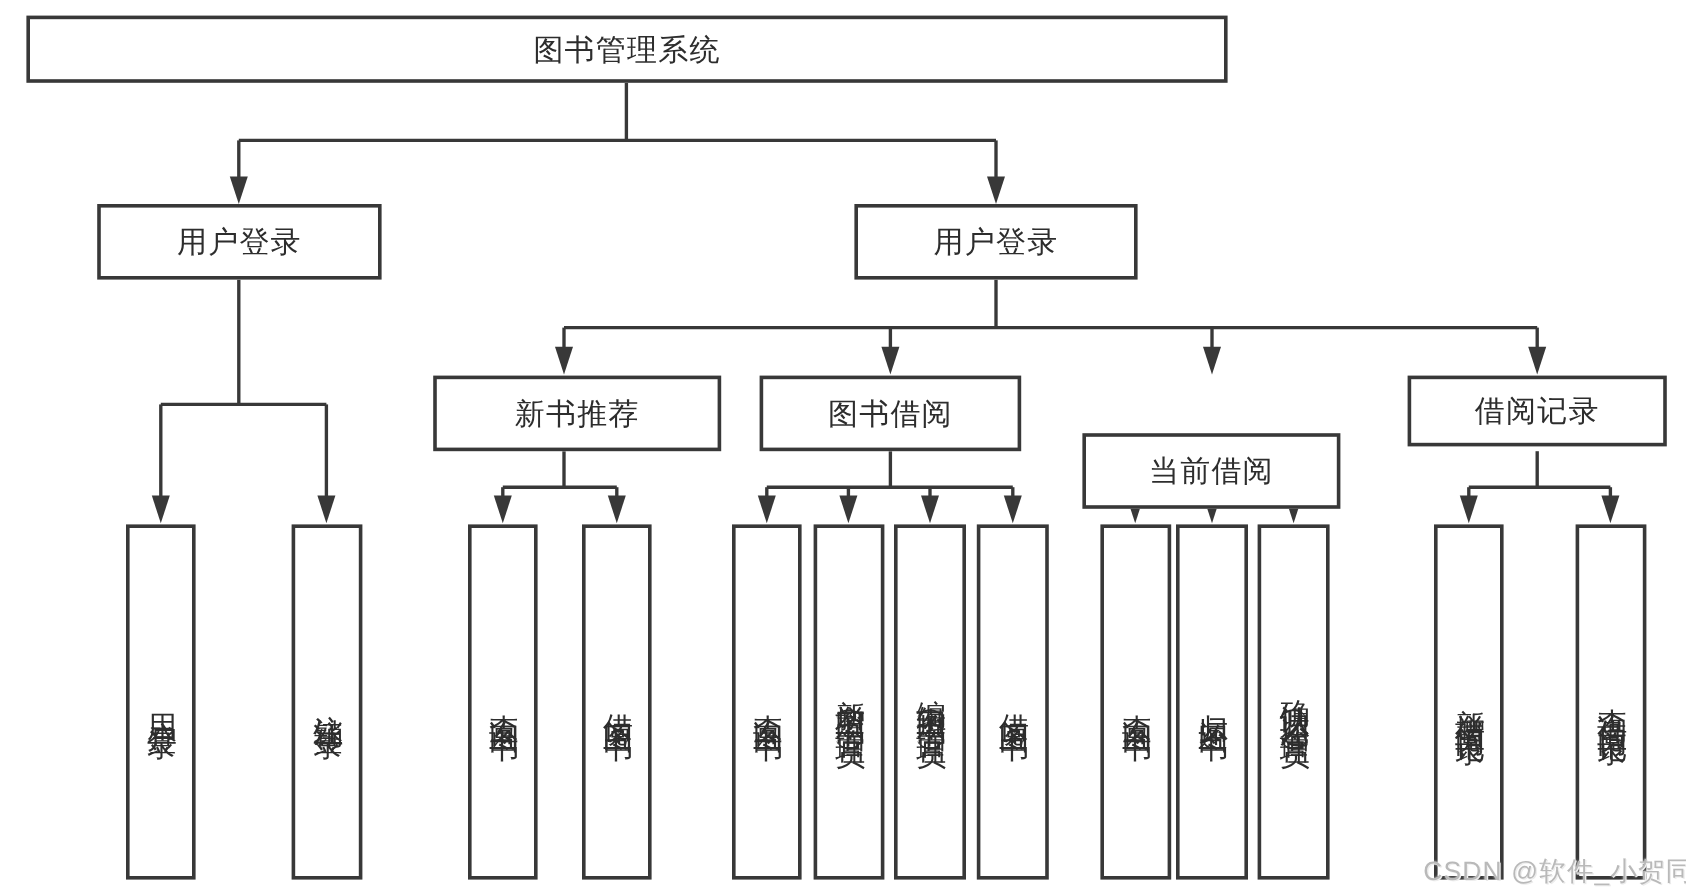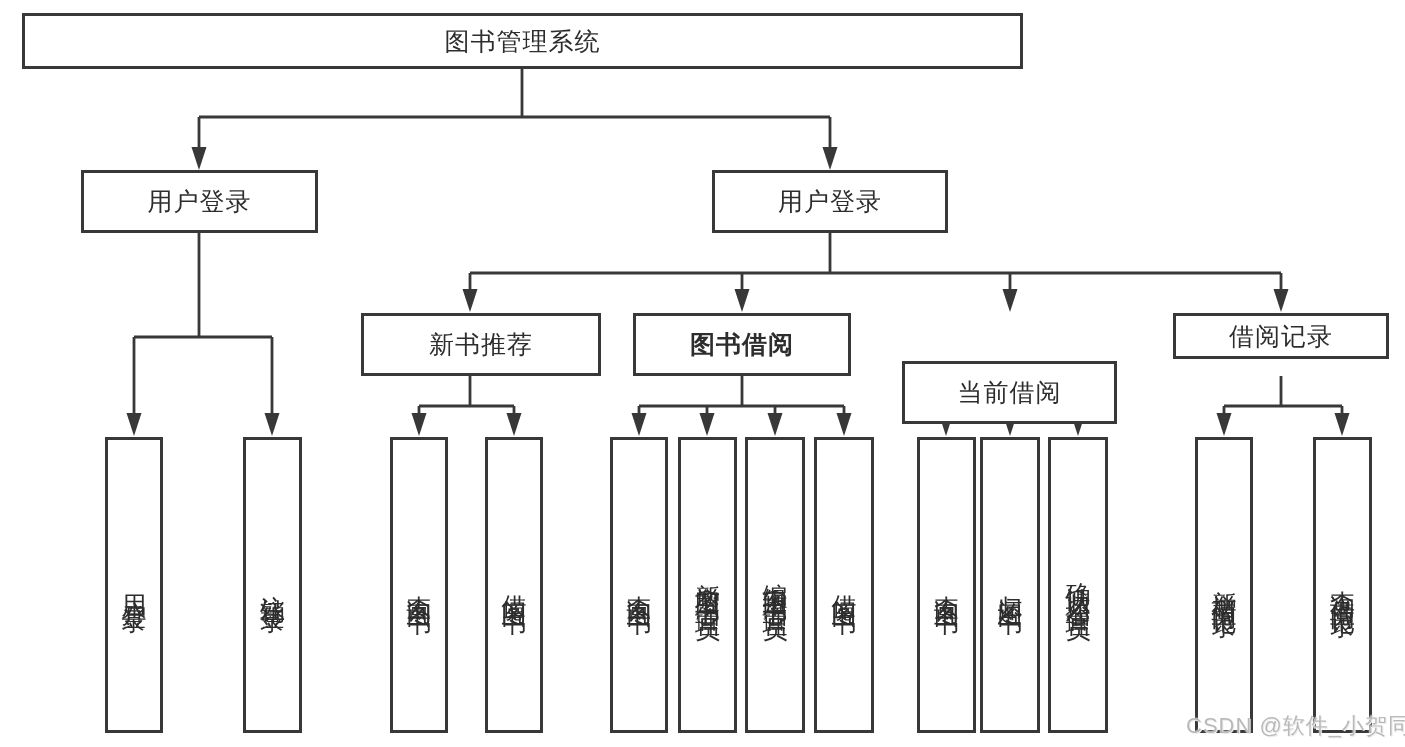--- a/index.html
+++ b/index.html
@@ -140,23 +140,23 @@
       <polygon points="1334.5,413 1349.5,413 1342,436"></polygon>
     </g>
   </svg>
 
   <div class="node" style="left:22px; top:13px; width:1001px; height:56px;">图书管理系统</div>
 
   <div class="node" style="left:81px; top:170px; width:237px; height:63px;">用户登录</div>
   <div class="node" style="left:712px; top:170px; width:236px; height:63px;">用户登录</div>
 
   <div class="node" style="left:361px; top:313px; width:240px; height:63px;">新书推荐</div>
-  <div class="node" style="left:633px; top:313px; width:218px; height:63px;font-weight:bold;">图书借阅</div>
+  <div class="node" style="left:633px; top:313px; width:218px; height:63px;">图书借阅</div>
   <div class="node" style="left:902px; top:313px; width:215px; height:63px;margin-top:48px;">当前借阅</div>
-  <div class="node" style="left:1173px; top:313px; width:216px; height:46px;">借阅记录</div>
+  <div class="node" style="left:1173px; top:313px; width:216px; height:59px;">借阅记录</div>
 
   <div class="leaf" style="left:105px; width:58px;">
     <span>用户登录</span>
   </div>
   <div class="leaf" style="left:243px; width:59px;">
     <span>注销登录</span>
   </div>
 
   <div class="leaf" style="left:390px; width:58px;">
     <span>查询图书</span>

